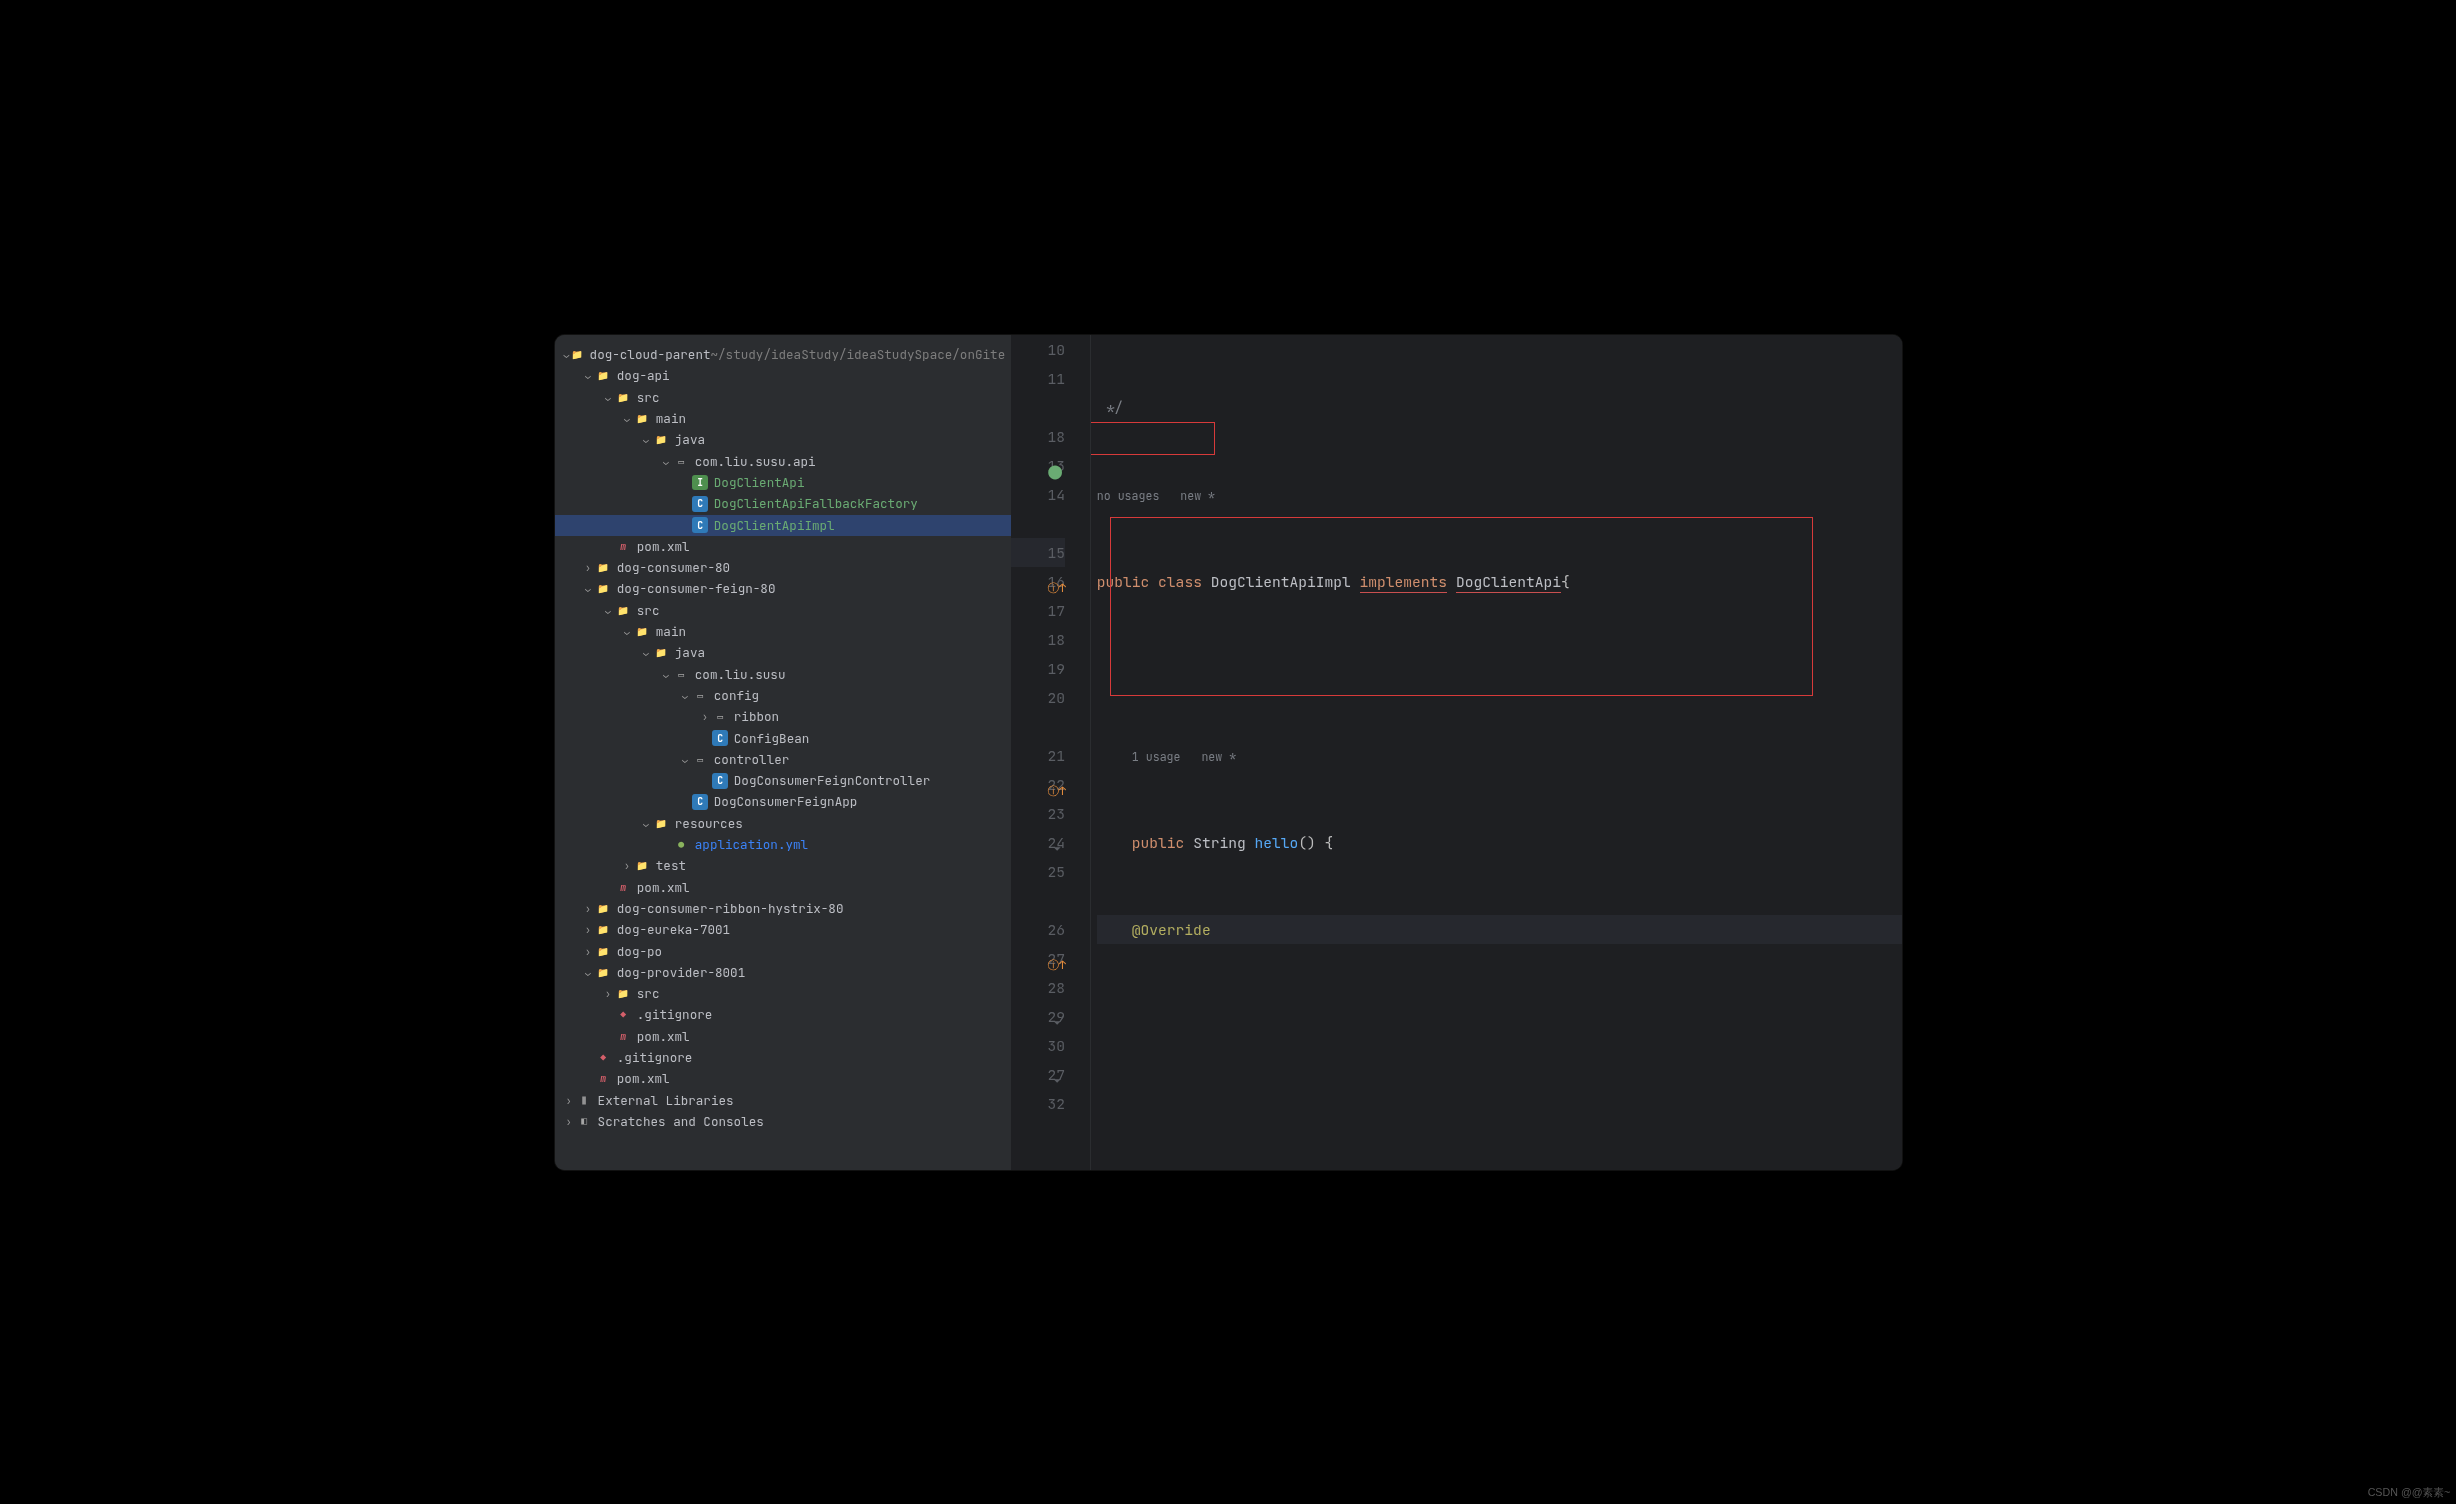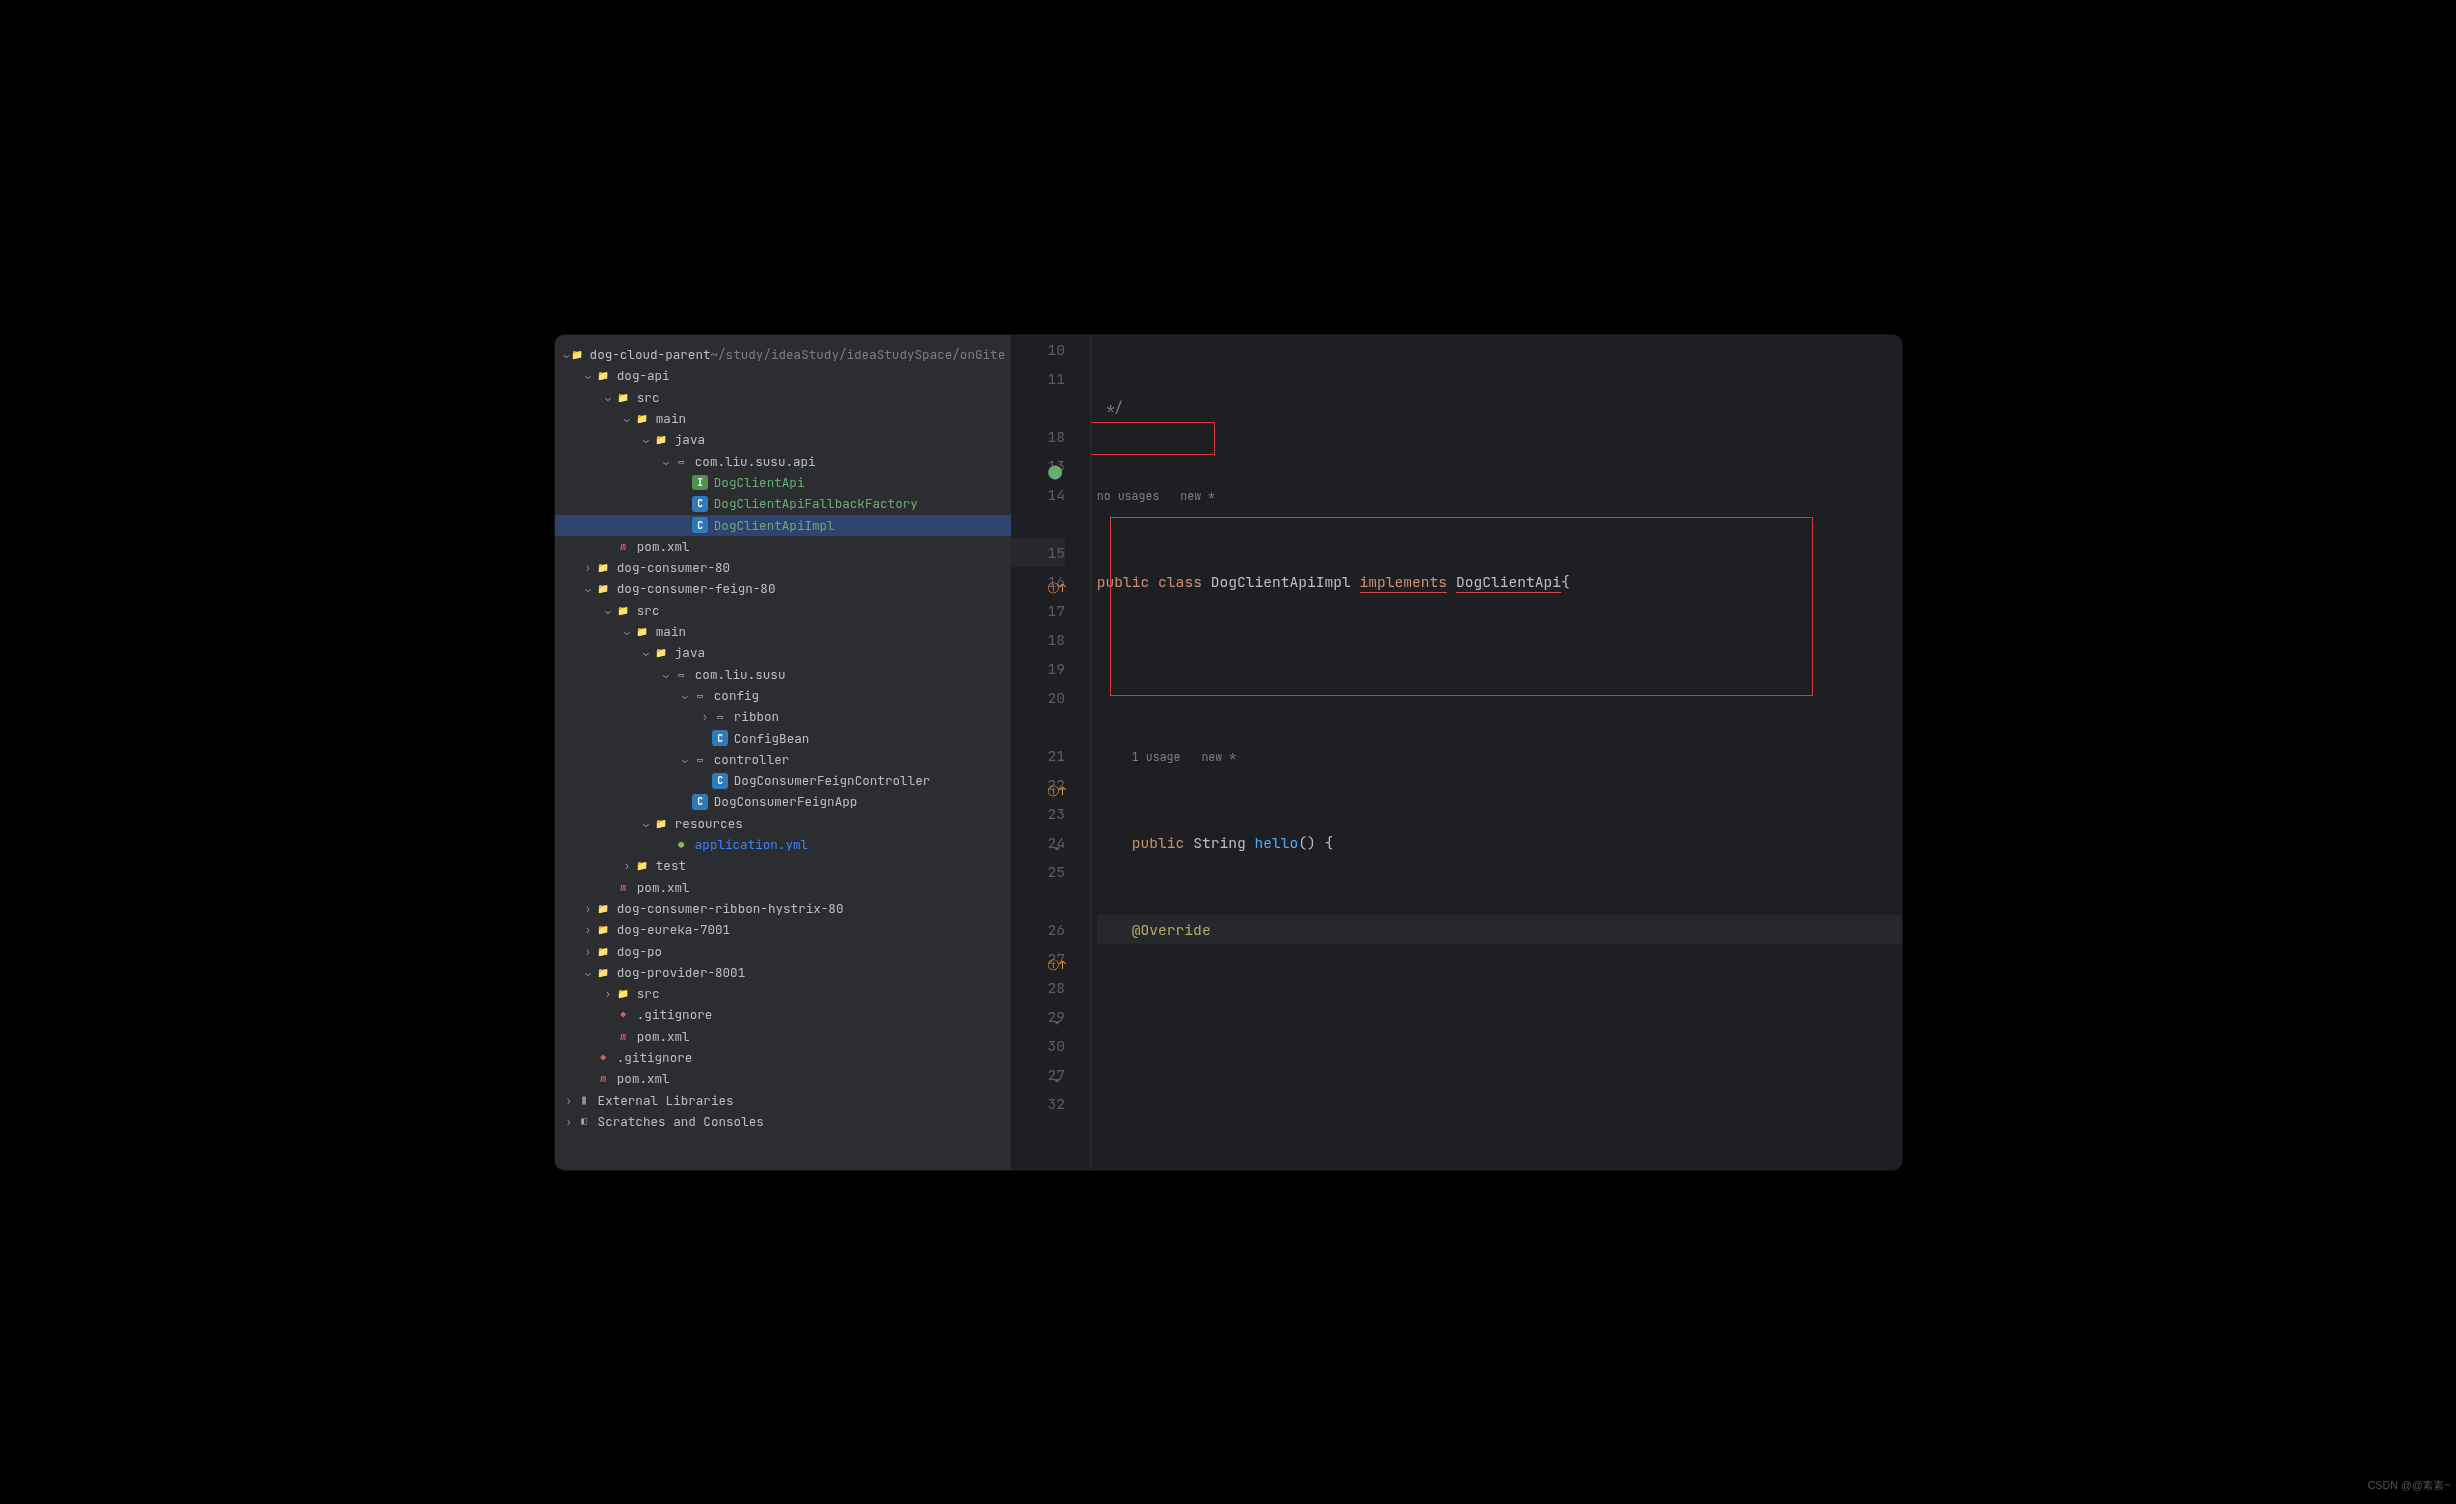--- a/index.html
+++ b/index.html
@@ -63,21 +63,21 @@
   .hint{color:#7a7e85;font-size:11.6px}
   .current-line{background:#26282e}
   .under-red{border-bottom:1.9px solid #c94f4f;padding-bottom:1px}
   
   .redbox{position:absolute;border:1.9px solid #d73a3a;pointer-events:none}
   
   .orange-arrow{color:#e08a3c;font-size:11.6px}
   .green-dot{color:#6aab73;font-size:13.6px}
   .grey-tri{color:#5a5d63;font-size:9.7px}
   
-  .wm{position:fixed;right:5.8px;bottom:11px;color:#555;font-size:10.7px;font-family:sans-serif}
+  .wm{position:fixed;right:5.8px;bottom:4px;color:#555;font-size:10.7px;font-family:sans-serif}
 </style>
 </head>
 <body>
 
 <div class="ide">
 
   <div class="tree" id="tree">
       <div class="tree-row" style="padding-left: 7.8px;">
         <span class="arrow">⌄</span>
         <span class="ic ic-folder">📁</span>

